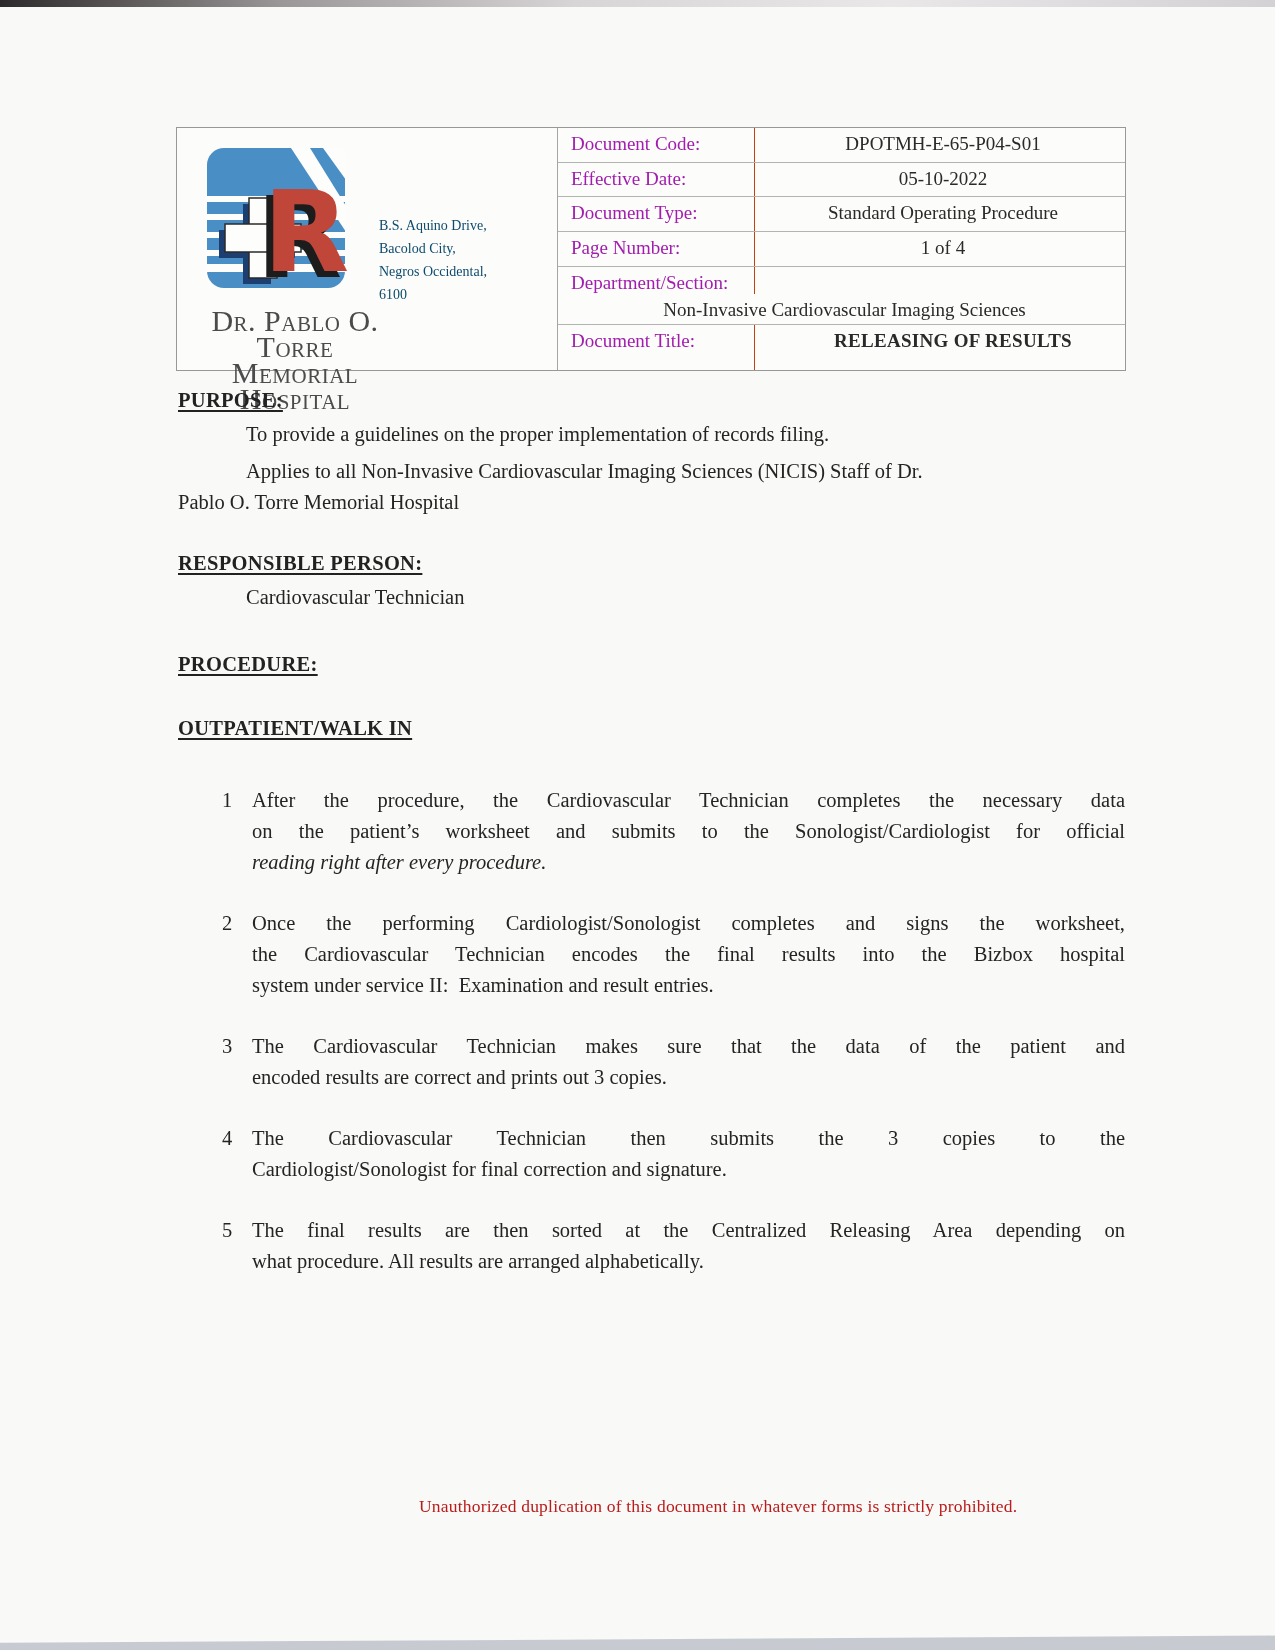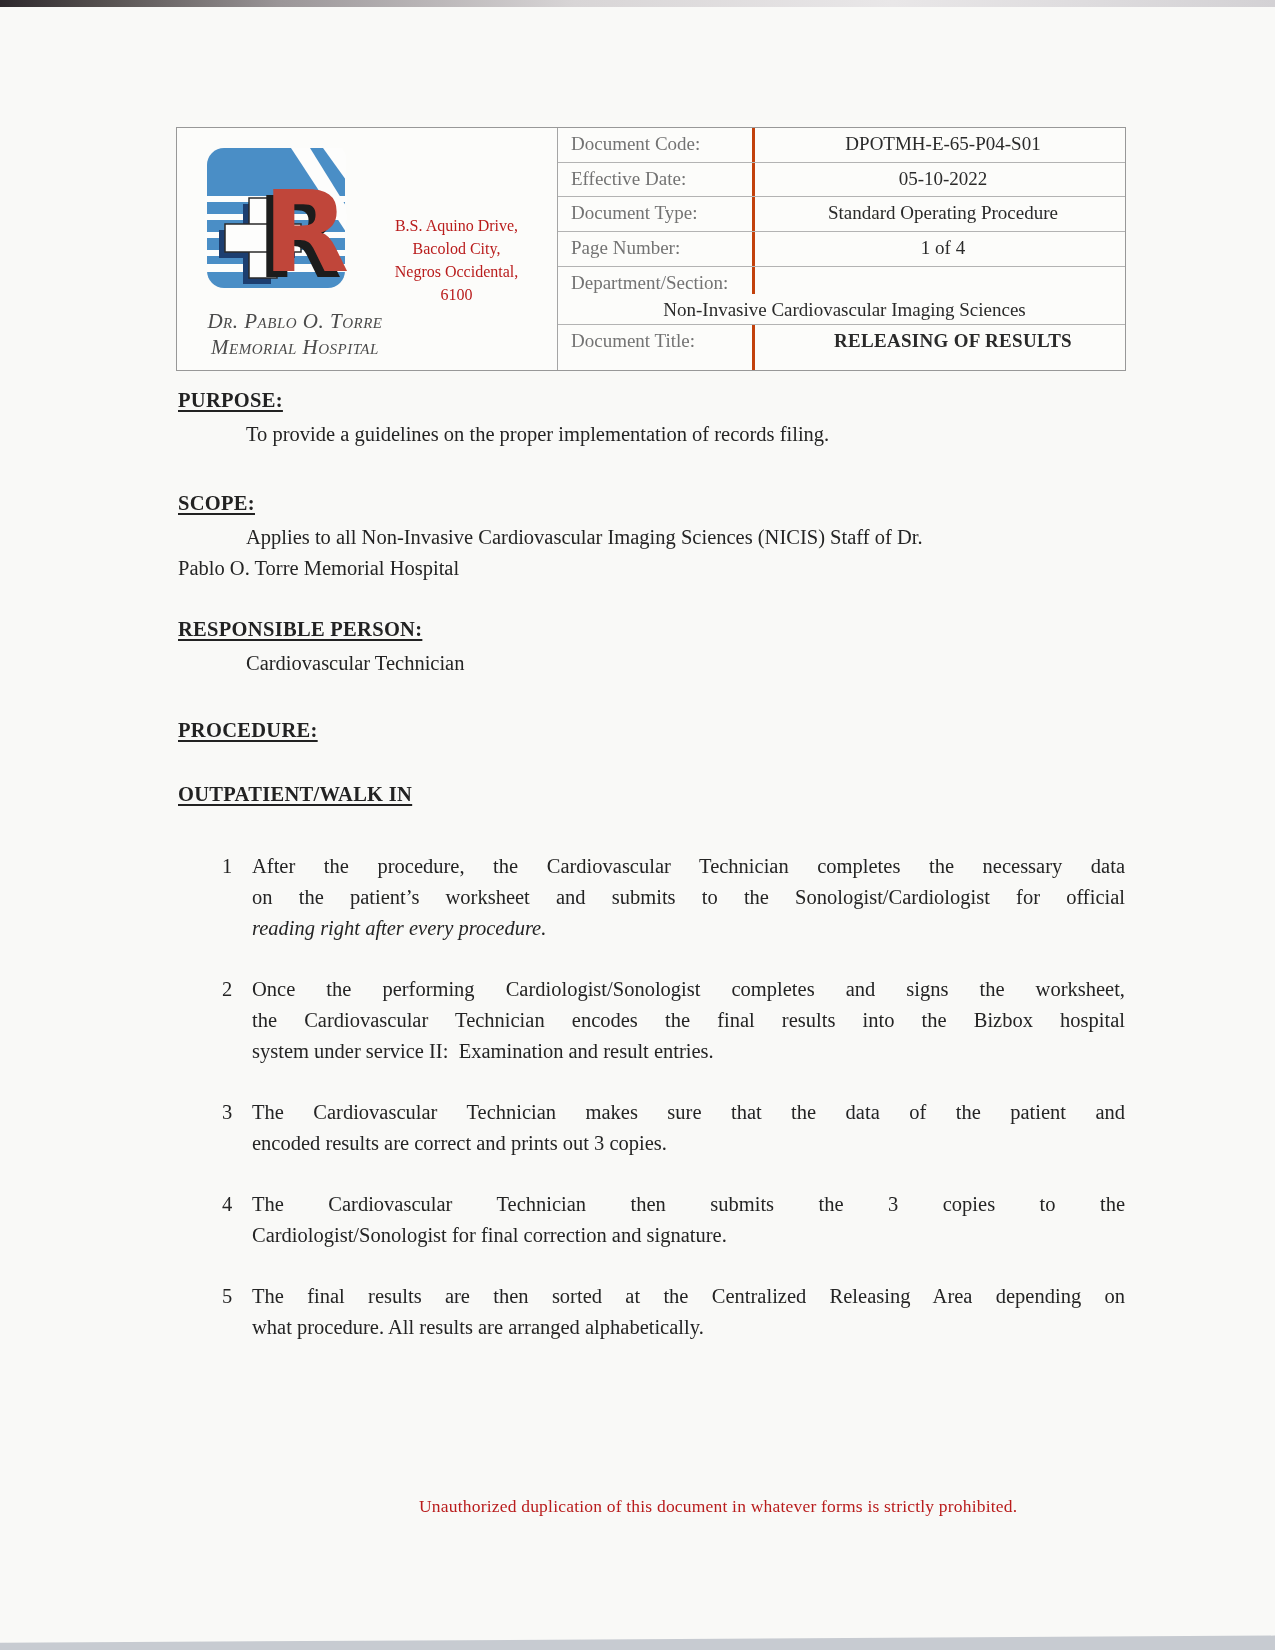--- a/index.html
+++ b/index.html
@@ -30,32 +30,32 @@
     display:flex; box-sizing:border-box;
   }
   .logo-cell {
     width:381px; border-right:1px solid #a5a5a5; position:relative;
     box-sizing:border-box; flex:none;
   }
   .logo-box { position:absolute; left:28px; top:18px; }
   .hospital-name {
     position:absolute; left:2px; top:180px; width:232px;
     text-align:center; font-variant:small-caps;
-    font-size:21px; line-height:26px; color:#4b4b4b; letter-spacing:.5px;font-style:italic;
+    font-size:30px; line-height:26px; color:#4b4b4b; letter-spacing:.5px;
   }
   .hospital-address {
     position:absolute; left:202px; top:86px; width:155px;
-    text-align:center; font-size:16px; line-height:23px; color:#b91c1c;
+    text-align:left; font-size:14px; line-height:23px; color:#0c4a6e;
   }
   .fields { flex:1; display:flex; flex-direction:column; }
   .f-row { display:flex; border-bottom:1px solid #b3b3b3; box-sizing:border-box; }
   .f-row:last-child { border-bottom:none;gap:20px; }
   .f-label {
-    width:197px; flex:none; border-right:3px solid #c2410c;
-    padding:5px 8px 0 13px; font-size:19px; color:#737373; box-sizing:border-box;
+    width:197px; flex:none; border-right:1px solid #c2410c;
+    padding:5px 8px 0 13px; font-size:19px; color:#a21caf; box-sizing:border-box;
   }
   .f-value { flex:1; padding:5px 8px 0 14px; font-size:19px; color:#2a2a2a;text-align:center; }
   .f-value.bold { font-weight:bold; letter-spacing:.3px; }
   .h35 { height:35px; } .h59 { height:59px;flex-direction:column; } .h45 { height:45px; }
 
   
   .doc-body { position:absolute; left:178px; top:361px; width:948px; }
   .sec-h {
     font-weight:bold; font-size:20.5px; line-height:26px;
     text-decoration:underline; text-underline-offset:3px;
@@ -146,21 +146,20 @@
         <div class="f-label">Document Title:</div>
         <div class="f-value bold">RELEASING OF RESULTS</div>
       </div>
     </div>
   </div>
 
   <div class="doc-body">
     <div class="sec-h mt26">PURPOSE:</div>
     <div class="para ind p-gap">To provide a guidelines on the proper implementation of records filing.</div>
 
-    <div class="sec-h mt40">SCOPE:</div>
     <div class="para ind p-gap">Applies to all Non-Invasive Cardiovascular Imaging Sciences (NICIS) Staff of Dr.</div>
     <div class="para">Pablo O. Torre Memorial Hospital</div>
 
     <div class="sec-h mt32">RESPONSIBLE PERSON:</div>
     <div class="para ind p-gap">Cardiovascular Technician</div>
 
     <div class="sec-h mt38">PROCEDURE:</div>
 
     <div class="sec-h mt38">OUTPATIENT/WALK IN</div>
 

